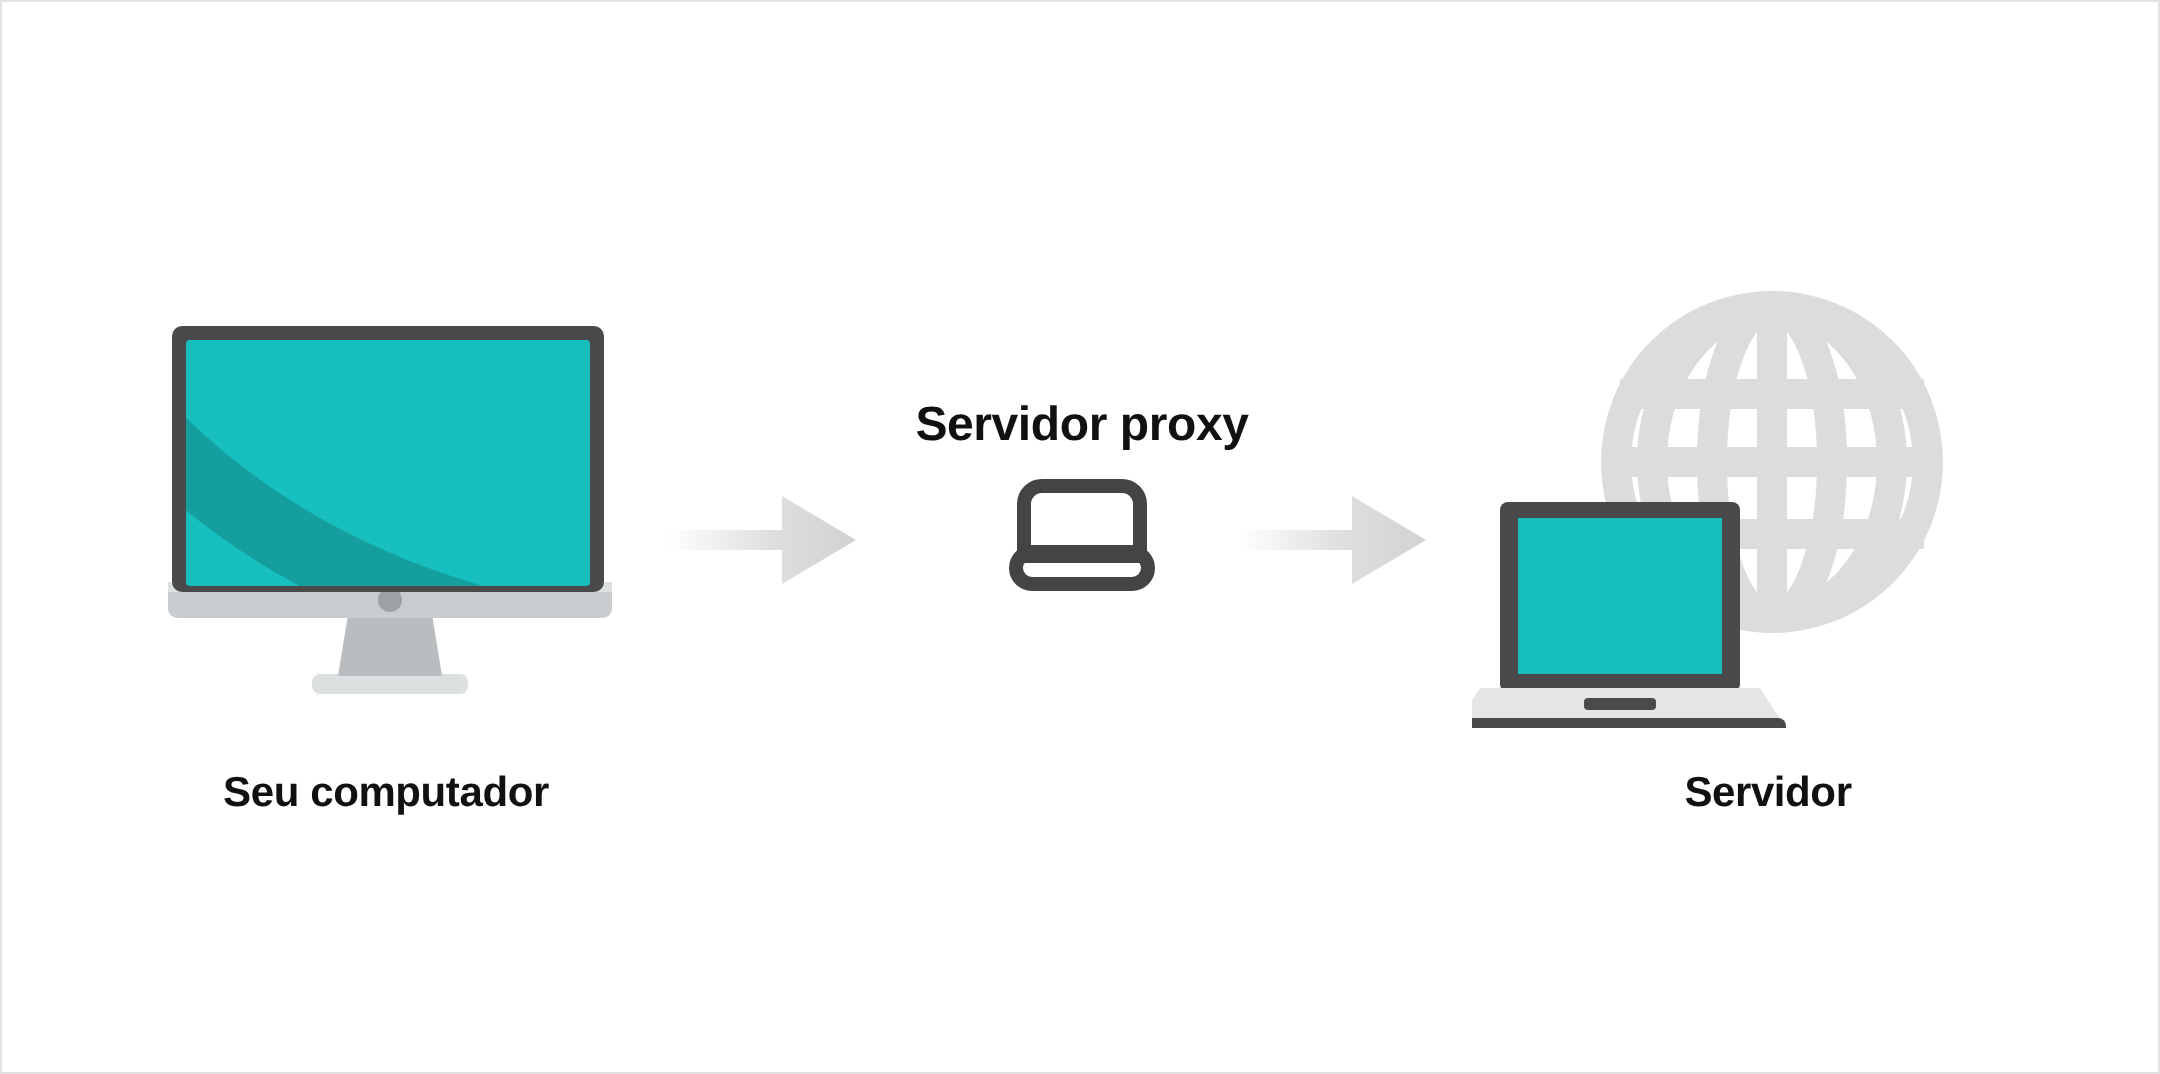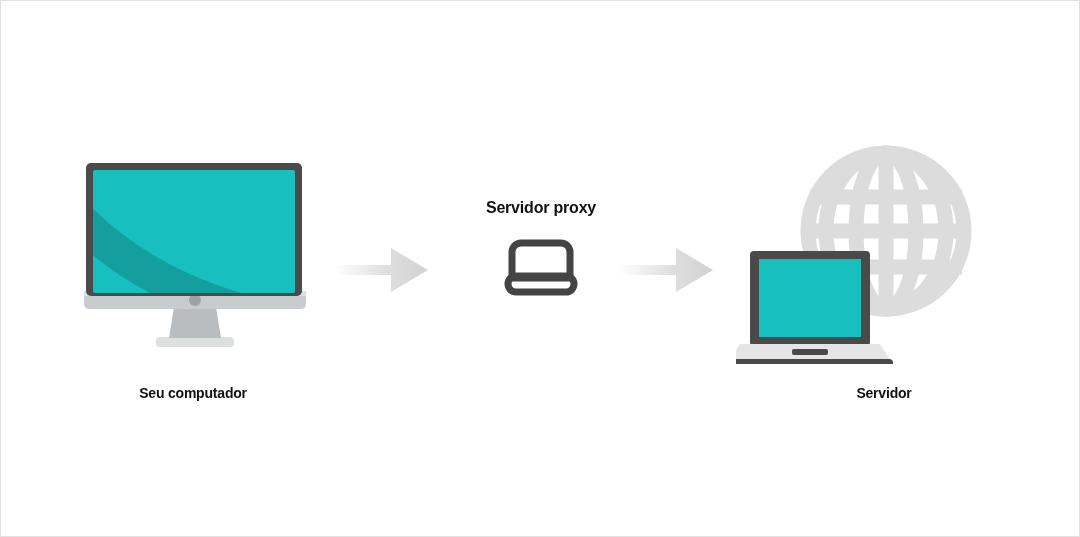--- a/index.html
+++ b/index.html
@@ -19,40 +19,40 @@
     box-sizing: border-box;
     overflow: hidden;
   }
   .node {
     position: absolute;
   }
   .caption {
     position: absolute;
     text-align: center;
     font-weight: bold;
-    font-size: 14px;
+    font-size: 21px;
     color: #111111;
     letter-spacing: -0.2px;
     white-space: nowrap;
   }
   #label-computer {
     left: 42px;
     top: 384px;
     width: 300px;
   }
   #label-internet {
     left: 783px;
     top: 384px;
     width: 200px;
   }
   #label-proxy {
     left: 440px;
     top: 198px;
     width: 200px;
-    font-size: 16px;
+    font-size: 24px;
   }
   #desktop-node  { left: 75px;  top: 155px; }
   #arrow-one     { left: 333px; top: 243px; }
   #proxy-node    { left: 503px; top: 234px; }
   #arrow-two     { left: 618px; top: 243px; }
   #internet-node { left: 735px; top: 138px; }
   svg { display: block; }
 </style>
 </head>
 <body>

